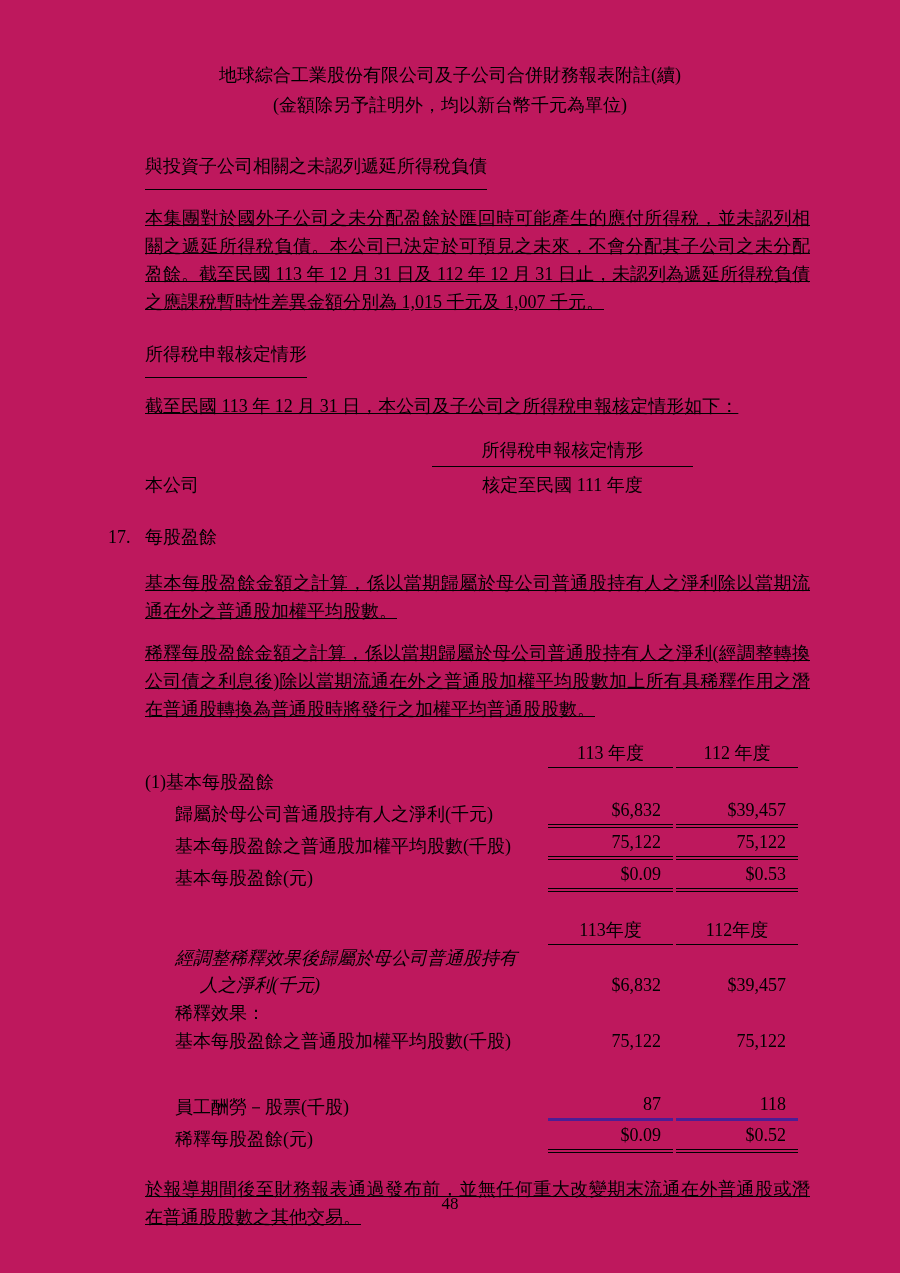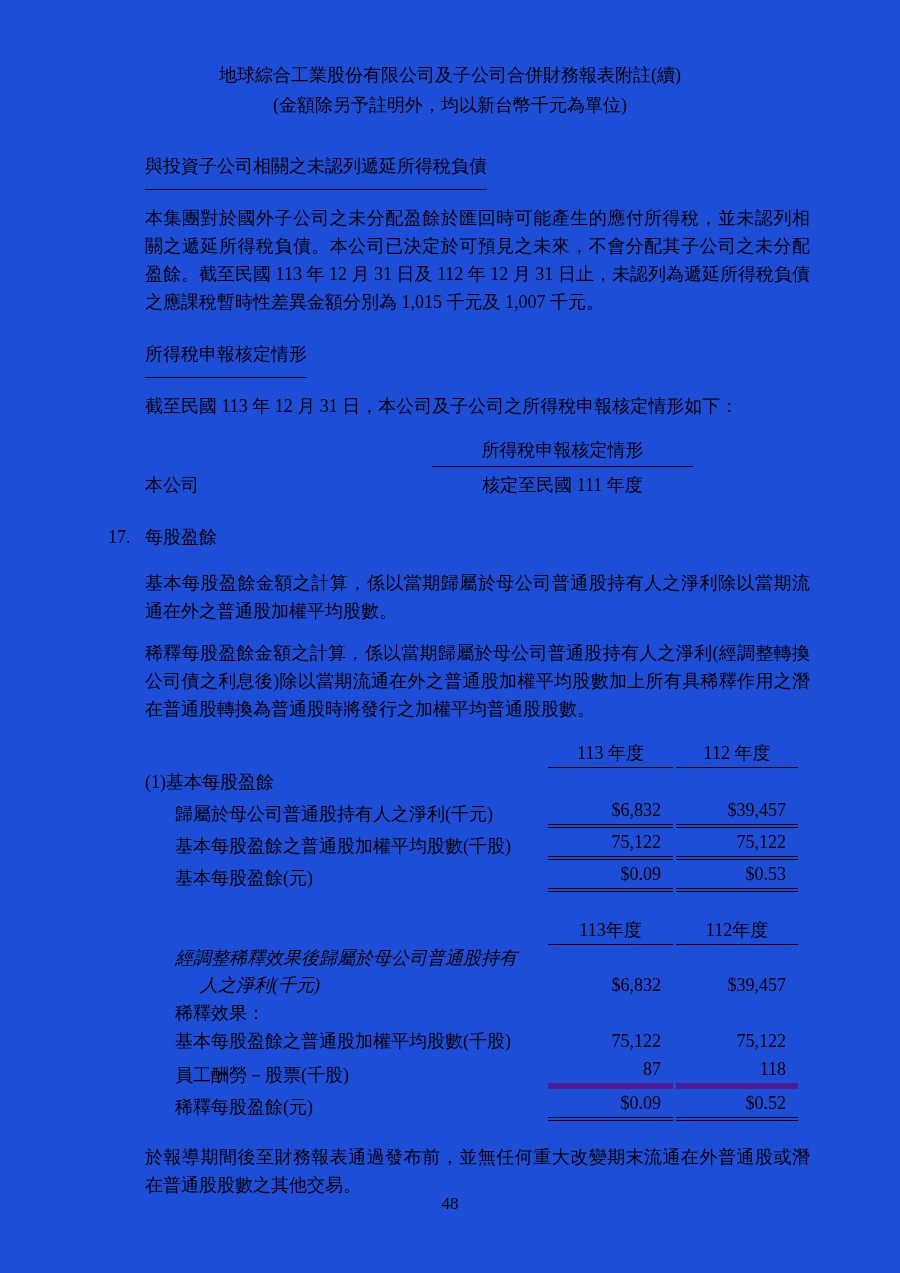--- a/index.html
+++ b/index.html
@@ -3,51 +3,51 @@
 <meta charset="utf-8">
 <style>
   * { margin:0; padding:0; box-sizing:border-box; }
   html,body { background:#ffffff; }
   body {
     width:900px; height:1273px;
     font-family:"Liberation Serif","DejaVu Serif",serif;
     color:#000; font-size:18px; line-height:28px;
     overflow:hidden;
   }
-  .page { position:relative; width:900px; height:1273px; background:#1d4ed8; }
+  .page { position:relative; width:900px; height:1273px; background:#be185d; }
 
   .doc-header { padding-top:60px; text-align:center; line-height:30px; }
 
   .content { margin-left:145px; width:665px; }
 
   .sec-heading { margin-top:32px; }
   .sec-heading .u { display:inline-block; border-bottom:1px solid #000; padding-bottom:9px; }
 
-  .para { margin-top:14px; text-align:justify; }
+  .para { margin-top:14px; text-align:justify;text-decoration:underline; }
 
   
   .assess { margin-top:16px; display:grid; grid-template-columns:287px 261px; }
   .assess .hdr { grid-column:2; text-align:center; border-bottom:1px solid #000; padding-bottom:2px; }
   .assess .lbl { padding-top:4px; }
   .assess .val { text-align:center; padding-top:4px; }
 
   
   .eps-head { margin-top:24px; display:flex; }
   .eps-head .num { width:37px; margin-left:-37px; }
 
   
   .t { margin-top:16px; }
   .t-row { display:grid; grid-template-columns:403px 125px 3px 122px; align-items:end; }
   .t-row .lbl { grid-column:1; }
   .t-row .lbl.ind { padding-left:30px; }
   .t-row .c1 { grid-column:2; }
   .t-row .c2 { grid-column:4; }
   .cell { text-align:right; padding-right:12px; min-height:28px; }
   .cell.hdr { text-align:center; padding-right:0; border-bottom:1px solid #000; }
-  .cell.r1 { border-bottom:6px solid #4c1d95; }
+  .cell.r1 { border-bottom:3px solid #4c1d95;margin-top:35px; }
   .cell.r2 { border-bottom:4px double #000; }
   .wrap2 .lbl { line-height:27px;font-style:italic; }
 
   .page-footer { position:absolute; top:1190px; left:0; width:900px; text-align:center; font-size:17px; }
 </style>
 </head>
 <body>
 
 <div class="page">
 

